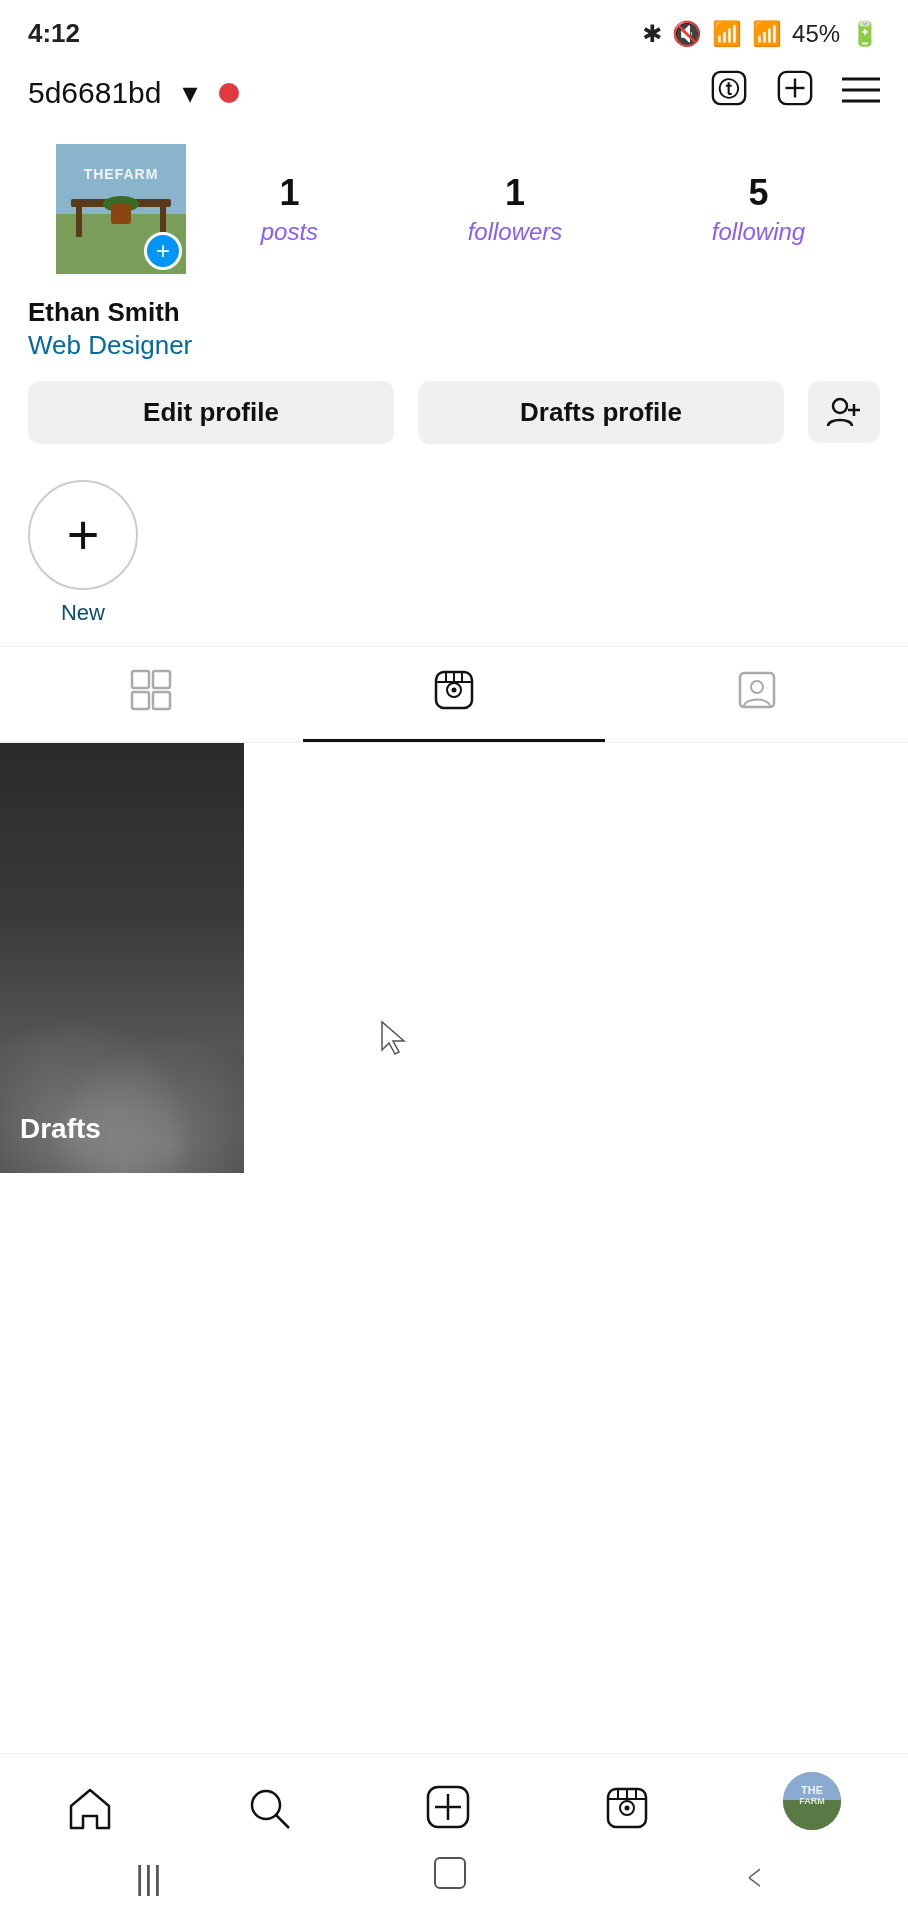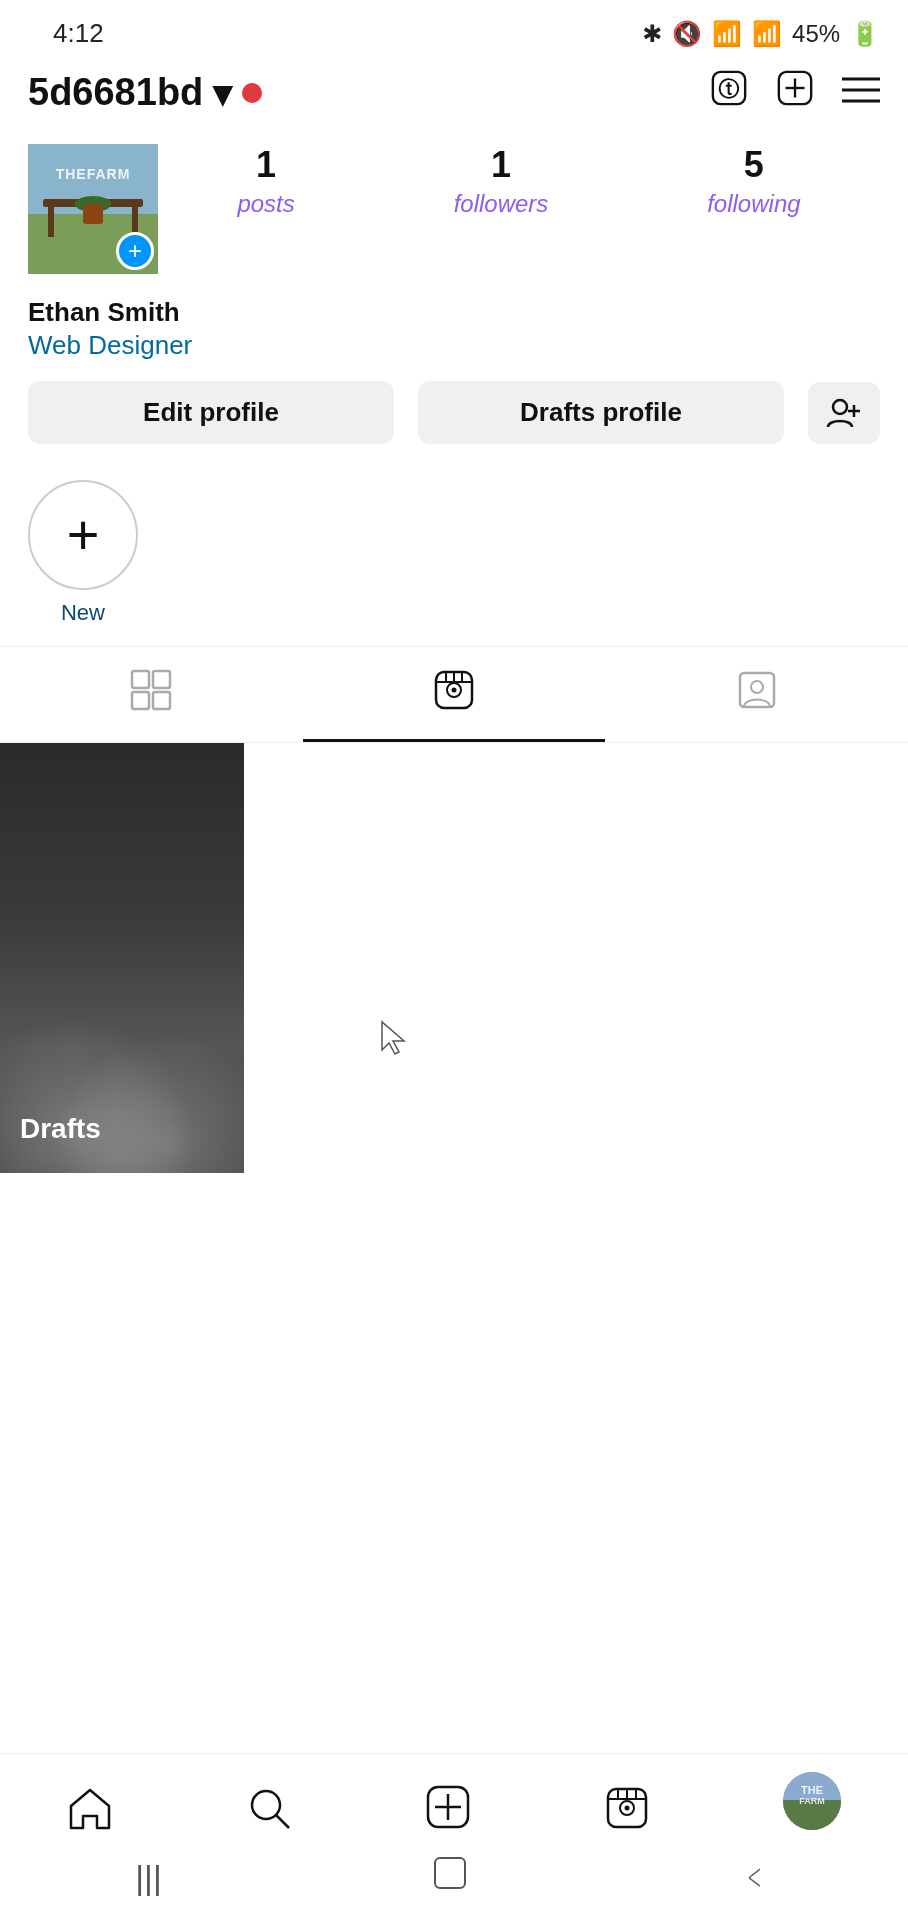--- a/index.html
+++ b/index.html
@@ -15,41 +15,41 @@
 
     
     .status-bar {
       display: flex;
       justify-content: space-between;
       align-items: center;
       padding: 18px 28px 10px;
       font-size: 26px;
       color: #222;
     }
-    .status-left { font-weight: 400; margin-left: 25px; }
+    .status-left { font-weight: 700; }
     .status-right {
       display: flex;
       align-items: center;
       gap: 10px;
       font-size: 24px;
     }
 
     
     .header {
       display: flex;
       justify-content: space-between;
       align-items: center;
       padding: 10px 28px 18px;
     }
     .header-username {
       display: flex;
       align-items: center;
-      gap: 10px;
-      font-size: 38px;
-      font-weight: 700;
+      gap: 21px;
+      font-size: 30px;
+      font-weight: 400;
       color: #111;
     }
     .red-dot {
       width: 20px;
       height: 20px;
       background: #e0393e;
       border-radius: 50%;
     }
     .header-icons {
       display: flex;
@@ -61,21 +61,23 @@
       color: #111;
       cursor: pointer;
     }
 
     
     .profile-section {
       padding: 10px 28px 20px;
     }
     .profile-top {
       display: flex;
+      align-items: center;
       margin-bottom: 20px;
+      margin-left: 28px;
     }
     .avatar-wrapper {
       position: relative;
       width: 130px;
       height: 130px;
       flex-shrink: 0;
     }
     .avatar-circle {
       width: 130px;
       height: 130px;
@@ -144,21 +146,21 @@
     .profile-bio {
       font-size: 26px;
       color: #0369a1;
     }
 
     
     .action-buttons {
       display: flex;
       gap: 24px;
       margin-top: 20px;
-      align-items: center;
+      align-items: flex-start;
     }
     .btn-edit, .btn-share {
       flex: 1;
       padding: 16px 10px;
       background: #f0f0f0;
       border: none;
       border-radius: 12px;
       font-size: 26px;
       font-weight: 600;
       color: #111;

